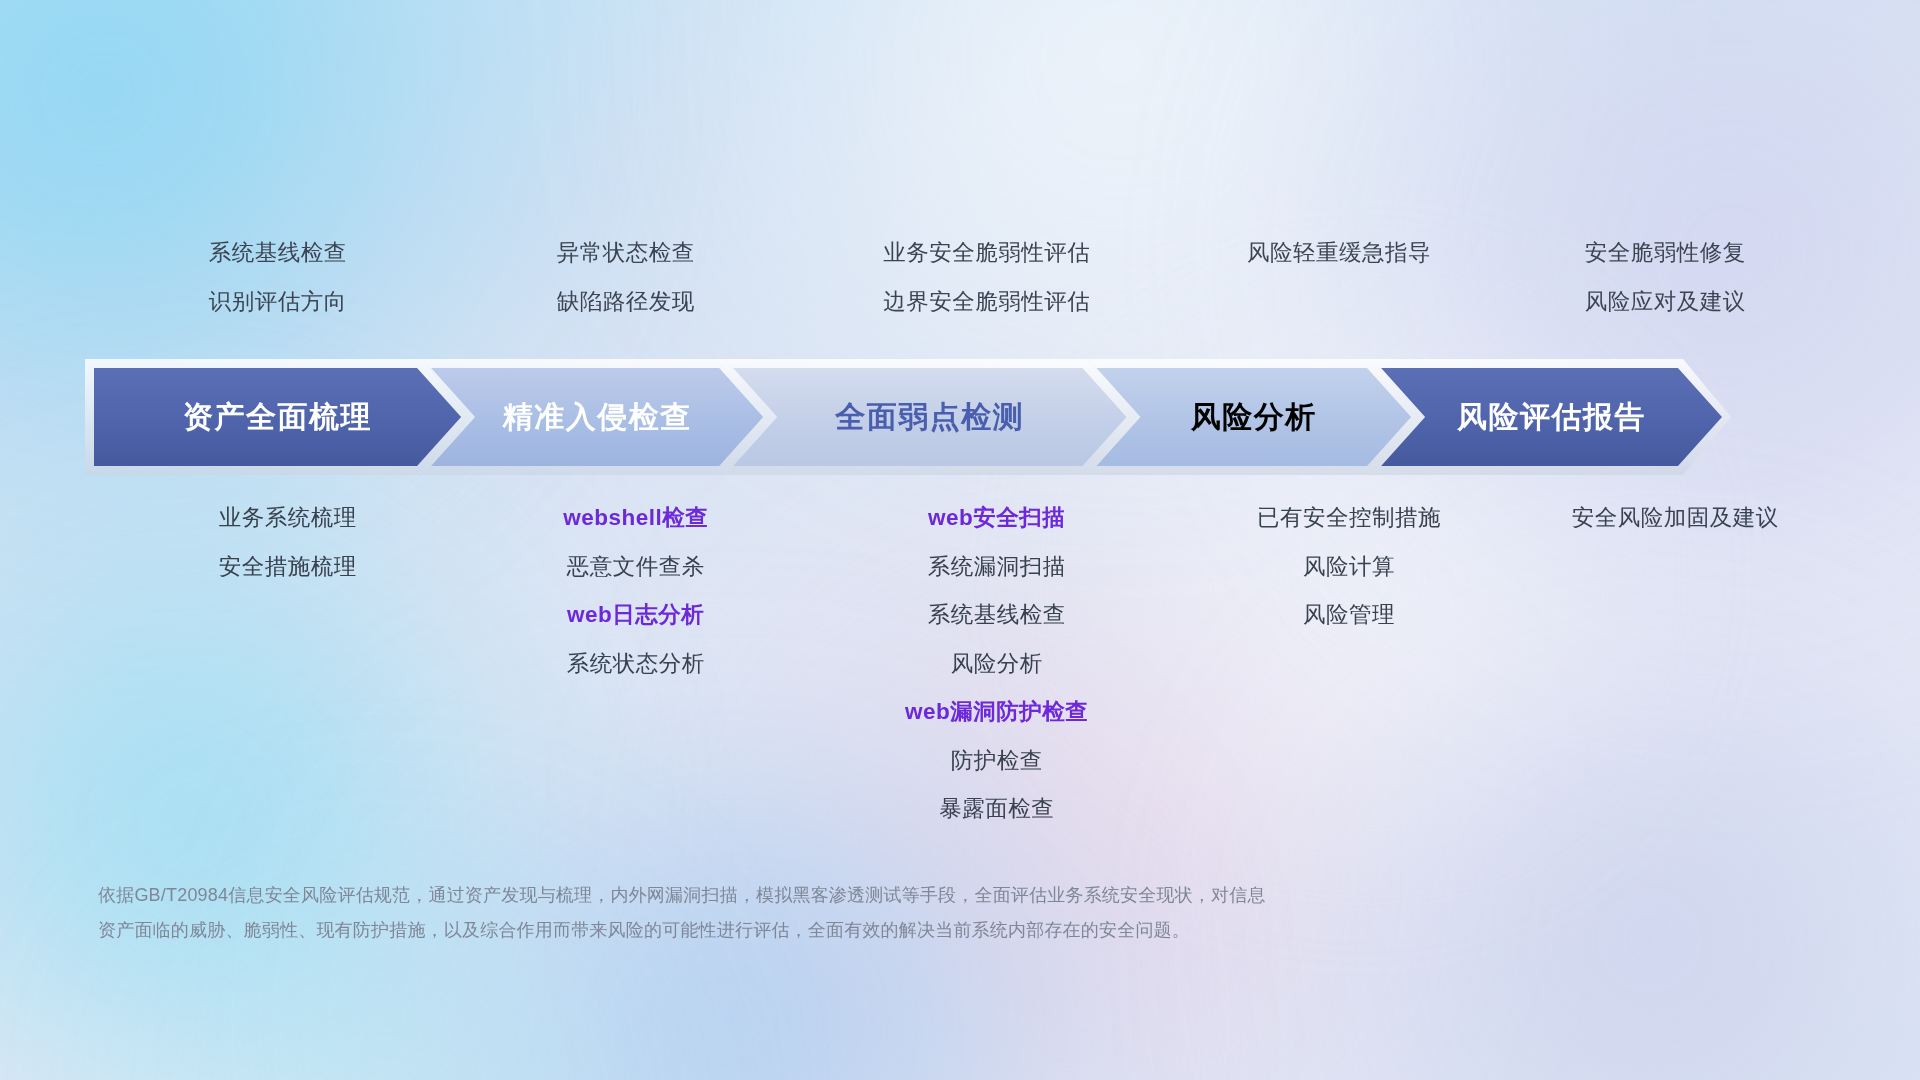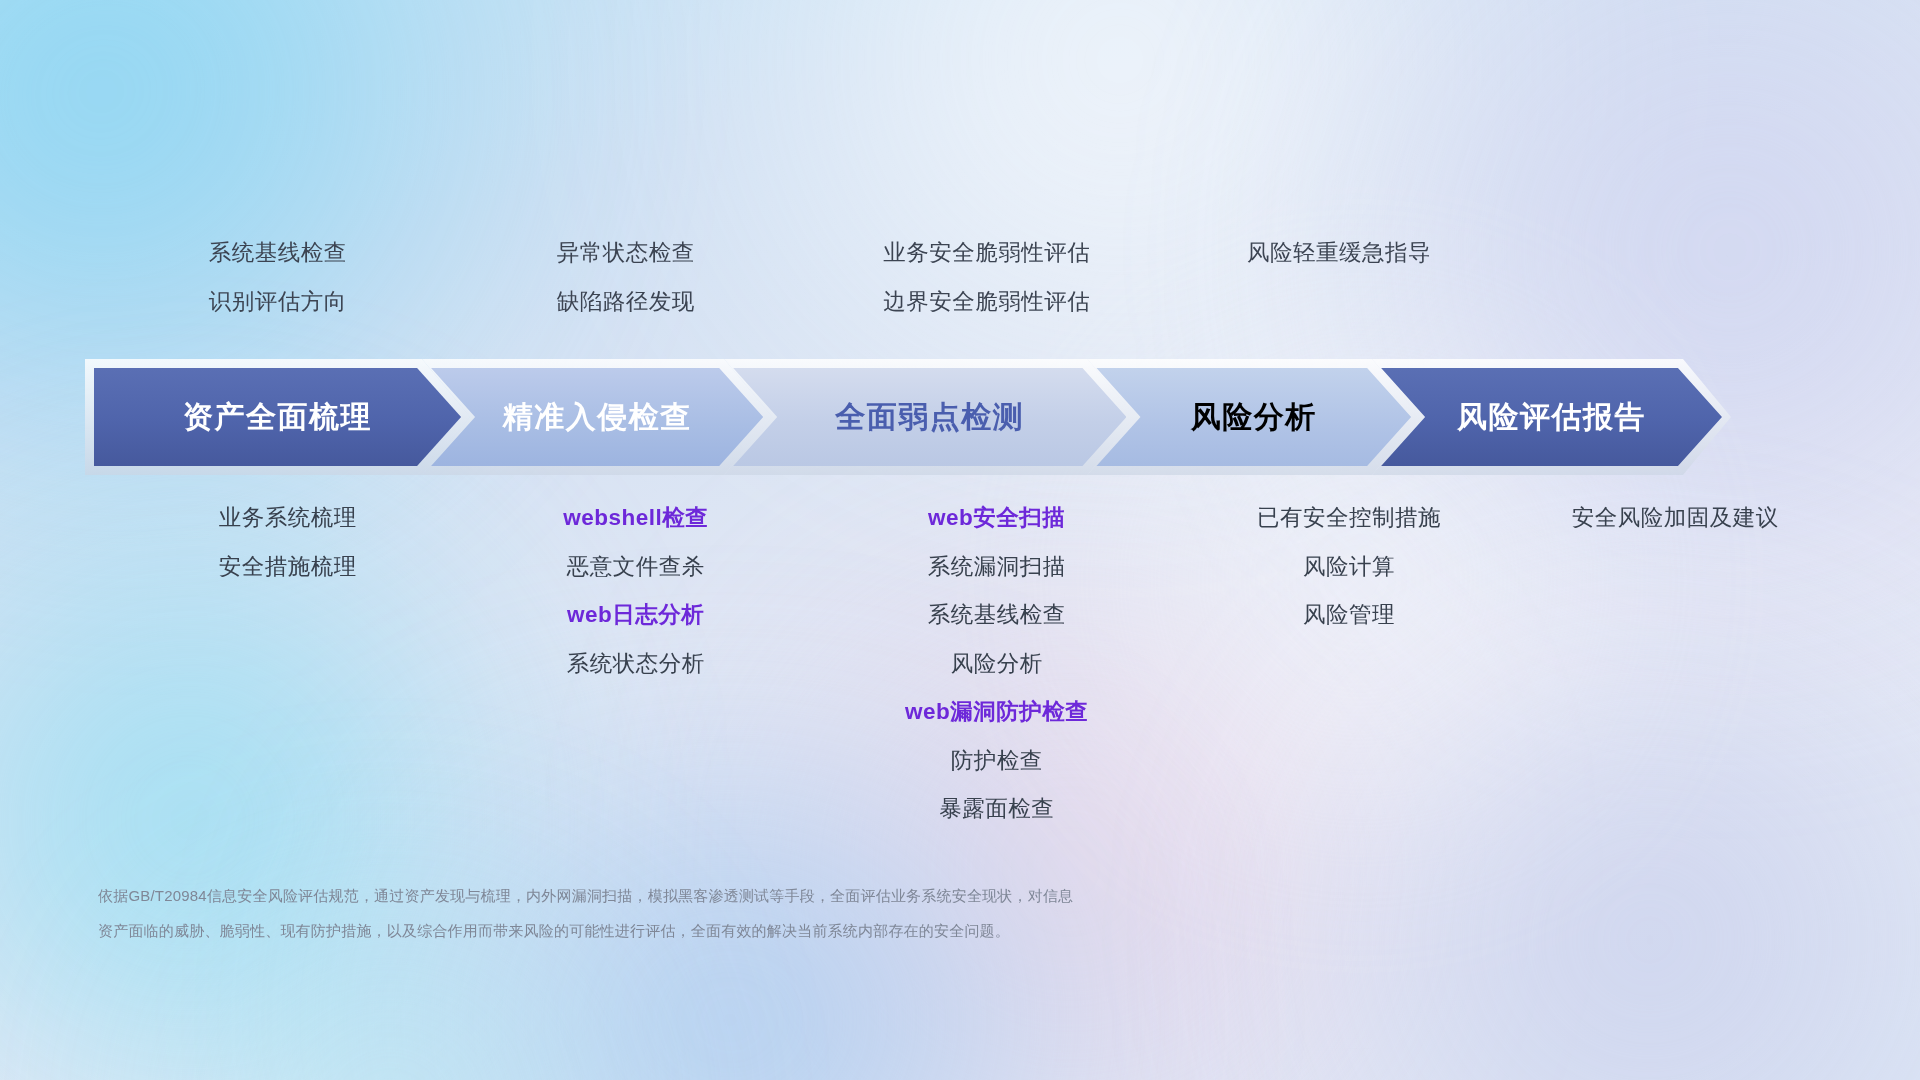--- a/index.html
+++ b/index.html
@@ -158,21 +158,21 @@
   .bot-col .line { white-space: nowrap; }
   .bot-col .line.em { font-weight: 600; color: #6d28d9; }
 
   
   #footer {
     position: absolute;
     left: 98px;
     top: 878px;
     width: 1560px;
     color: #7f8797;
-    font-size: 15px;
+    font-size: 18px;
     line-height: 35px;
     letter-spacing: .2px;
   }
   #footer .fline { white-space: nowrap; }
 </style>
 </head>
 <body>
 
 <div id="bg-base">
   <div class="blob" id="blob-cyan-topleft"></div>
@@ -197,20 +197,24 @@
         <div class="line">异常状态检查</div>
         <div class="line">缺陷路径发现</div>
       </div>
       <div class="top-col" style="flex: 0 0 22.5%;">
         <div class="line">业务安全脆弱性评估</div>
         <div class="line">边界安全脆弱性评估</div>
       </div>
       <div class="top-col" style="flex: 0 0 18%;">
         <div class="line">风险轻重缓急指导</div>
       </div>
+      <div class="top-col" style="flex: 0 0 19.5%;">
+        <div class="line">安全脆弱性修复</div>
+        <div class="line">风险应对及建议</div>
+      </div>
     </div>
 
   <div id="arrow-band">
       <div class="arrow dark first" style="flex: 0 0 21%; margin-left: 0px; z-index: 20;">
         <div class="arrow-bevel"></div>
         <div class="arrow-shape"></div>
         <div class="arrow-label">资产全面梳理</div>
       </div>
       <div class="arrow mid" style="flex: 0 0 19%; margin-left: -30px; z-index: 19;">
         <div class="arrow-bevel"></div>

